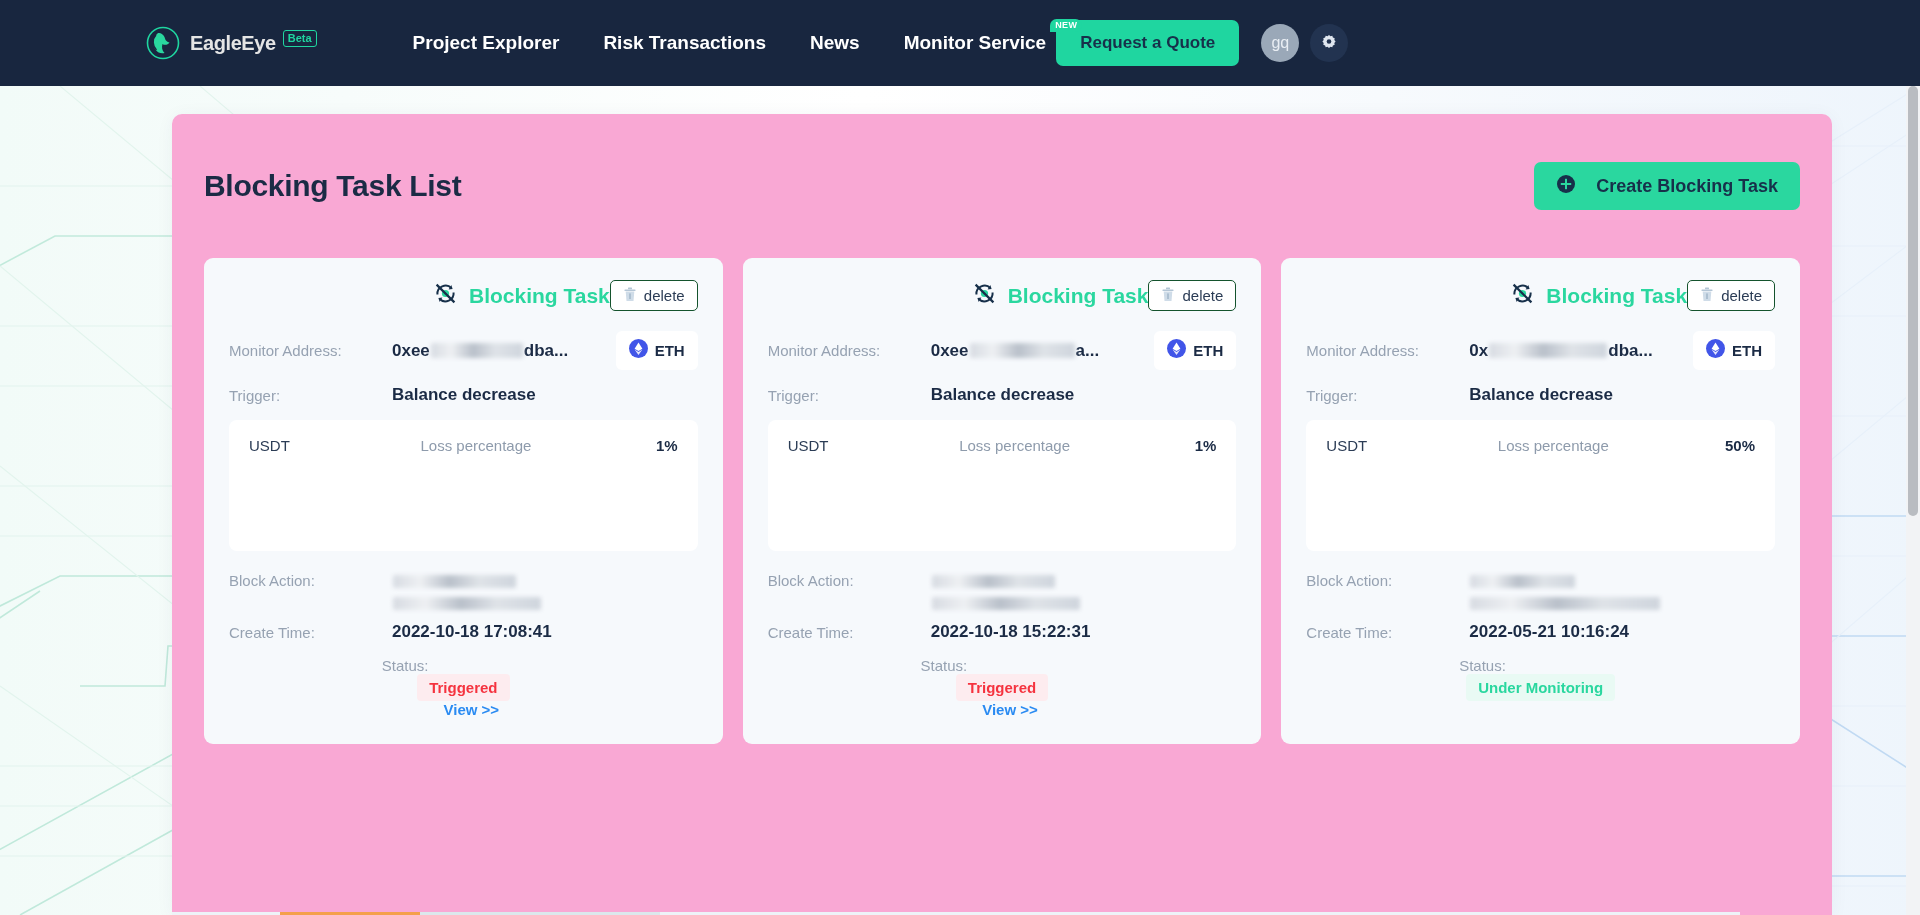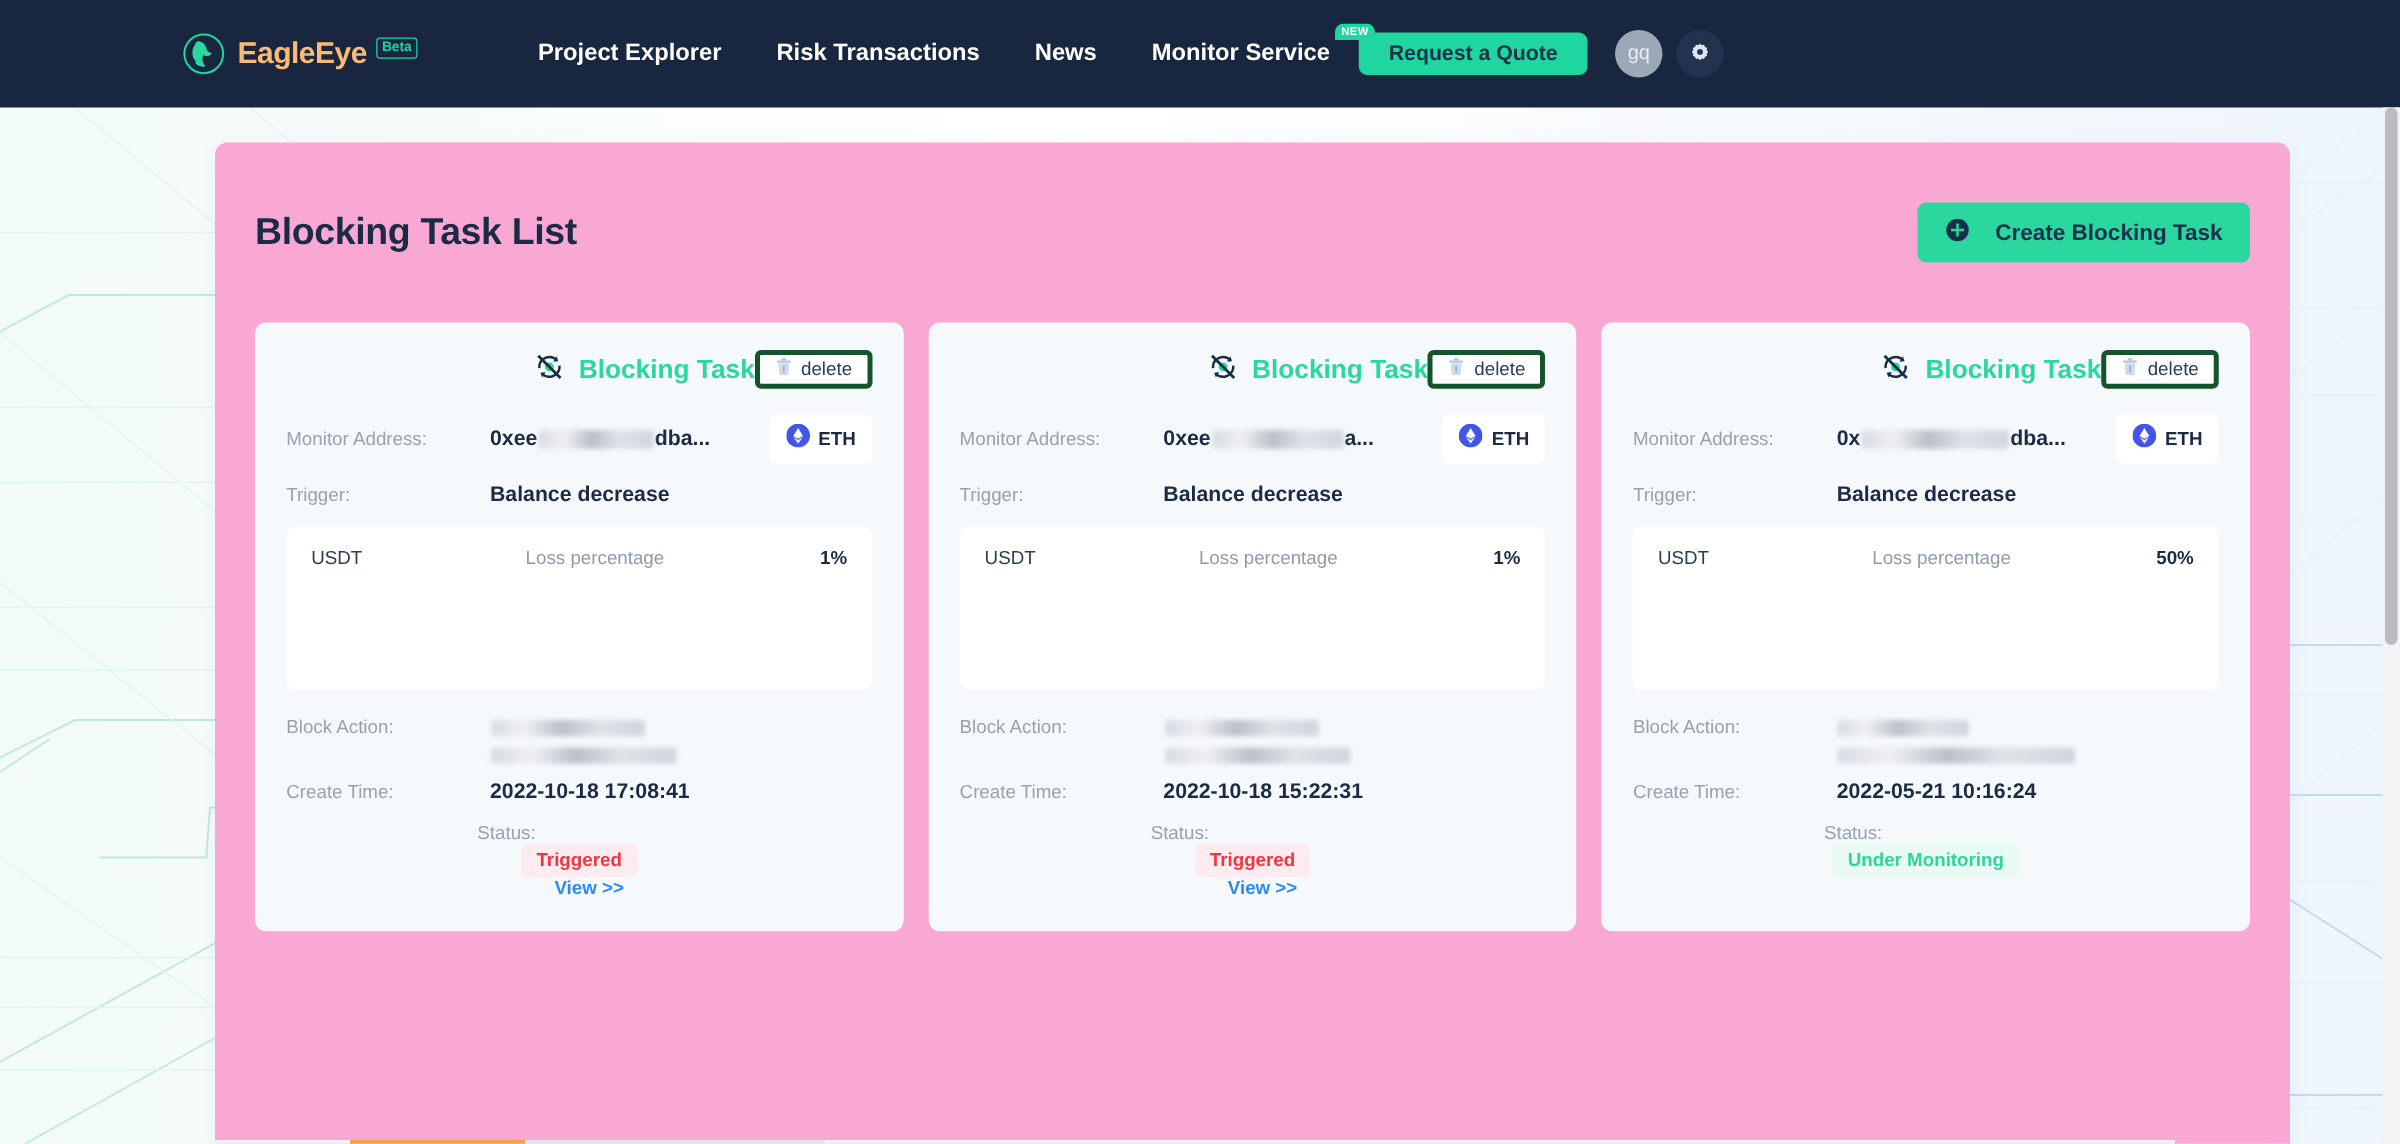--- a/index.html
+++ b/index.html
@@ -26,21 +26,21 @@
   #topnav {
     position: absolute; left: 0; top: 0;
     width: 1920px; height: 86px;
     background: #18263f;
     display: flex; align-items: center;
     z-index: 30;
   }
   .brand { display: flex; align-items: center; margin-left: 146px; }
   .brand-mark { width: 34px; height: 34px; flex: 0 0 34px; }
   .brand-name {
-    font-size: 24px; font-weight: bold; color: #fdba74;
+    font-size: 20px; font-weight: bold; color: #e5e5e5;
     letter-spacing: -0.4px; margin-left: 10px;
   }
   .brand-beta {
     margin-left: 7px; margin-top: -10px;
     font-size: 11px; font-weight: bold; color: #1fd6a0;
     border: 1px solid #1fd6a0; border-radius: 3px;
     padding: 0px 4px 1px 4px; line-height: 14px;
   }
 
   .navlinks { display: flex; align-items: center; margin-left: 96px; gap: 44px; }
@@ -67,21 +67,21 @@
     font-size: 15px; font-family: "Liberation Sans", sans-serif;
     padding: 0 16px;
   }
   .search-input::placeholder { color: #98a6bb; }
   .search-btn {
     width: 56px; height: 46px; border: none; cursor: pointer;
     background: #1fd6a0; display: flex; align-items: center; justify-content: center;
   }
 
   .quote-btn {
-    margin-left: 23px; height: 34px; padding: 0 24px;
+    margin-left: 10px; height: 46px; padding: 0 24px;
     background: #1fd6a0; border: none; border-radius: 7px;
     color: #17304a; font-size: 17px; font-weight: bold;
     font-family: "Liberation Sans", sans-serif;
     cursor: pointer; white-space: nowrap;
   }
   .avatar {
     margin-left: 22px; width: 38px; height: 38px; border-radius: 50%;
     background: #9aa8b8; color: #e9eef4;
     display: flex; align-items: center; justify-content: center;
     font-size: 16px; cursor: pointer;
@@ -129,21 +129,21 @@
   }
   .card-head {
     display: flex; align-items: center; justify-content: flex-end;
     margin-bottom: 20px;
   }
   .card-head-left { display: flex; align-items: center; gap: 11px; }
   .card-title { font-size: 21px; font-weight: bold; color: #2ad79f; white-space: nowrap; }
   .delete-btn {
     display: flex; align-items: center; gap: 7px;
     height: 31px; padding: 0 12px;
-    background: #ffffff; border: 4px solid #14532d; border-radius: 5px;
+    background: #ffffff; border: 1px solid #14532d; border-radius: 5px;
     color: #2b3c55; font-size: 15px;
     font-family: "Liberation Sans", sans-serif;
     cursor: pointer;
   }
 
   .row { display: flex; align-items: center; margin-bottom: 15px; }
   .row-label {
     color: #96a2b2; font-size: 15px; white-space: nowrap;
     flex: 0 0 auto; width: 163px;
   }

